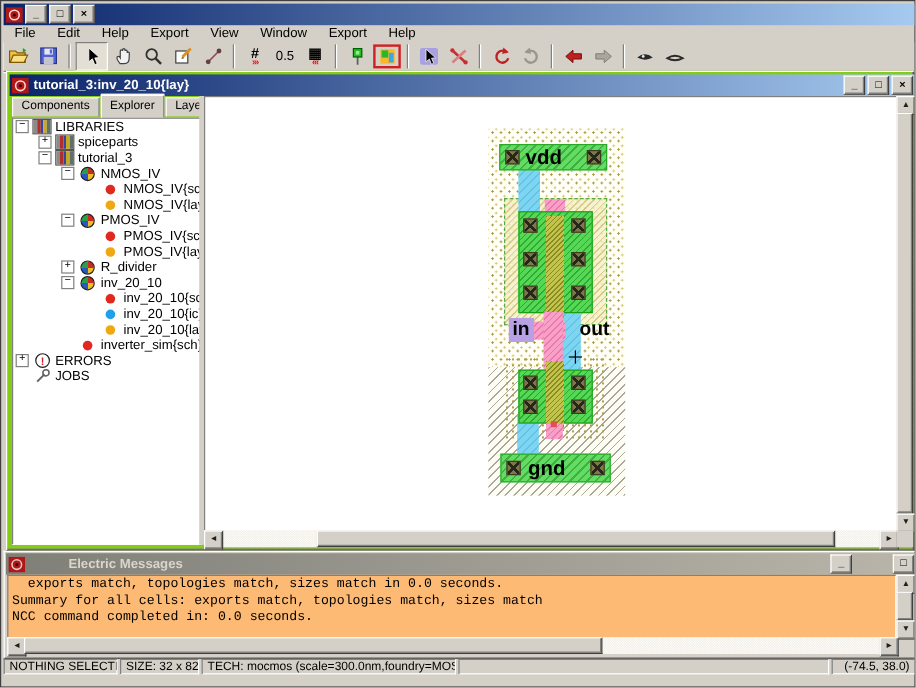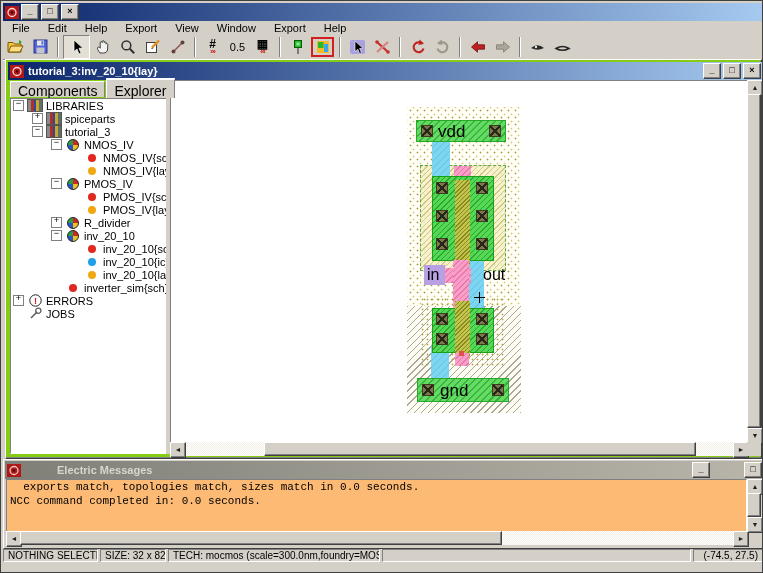--- a/index.html
+++ b/index.html
@@ -30,41 +30,41 @@
   .glyphstack{display:flex;flex-direction:column;align-items:center;line-height:1;}
   .glyphstack .g1{font-size:12px;font-weight:bold;}
   .glyphstack .g2{font-size:8px;color:#d02020;font-weight:bold;margin-top:-2px;letter-spacing:-1px;}
   .txtbtn{font-size:11px;}
   
   #edit-window{position:absolute;left:4px;top:58px;width:755px;height:398px;background:#84cc16;
     border:1px solid;border-color:#fff #404040 #404040 #fff;box-shadow:inset -1px -1px 0 #808080;}
   #edit-window .titlebar{left:2px;top:2px;width:751px;}
   .tabs{position:absolute;left:4px;top:21px;height:16px;display:flex;align-items:flex-end;}
   .tab{padding:1px 7px 2px 7px;border:1px solid;border-color:#fff #808080 #d4d0c8 #fff;
-    border-bottom:none;background:#d4d0c8;margin-right:1px;font-size:14px;height:12px;}
+    border-bottom:none;background:#d4d0c8;margin-right:1px;font-size:10px;height:12px;}
   .tab.active{padding-top:3px;height:13px;position:relative;top:1px;z-index:2;
     box-shadow:0 -1px 0 #fff;}
   #tree-panel{position:absolute;left:4px;top:38px;width:156px;height:354px;background:#fff;
     border:1px solid;border-color:#808080 #fff #fff #808080;overflow:hidden;}
   .trow{display:flex;align-items:center;height:13px;white-space:nowrap;}
   .exp{width:9px;height:9px;border:1px solid #808080;background:#fff;font-size:9px;line-height:7px;
     text-align:center;margin-right:3px;flex:none;font-family:"Liberation Mono",monospace;}
   .expspace{width:14px;flex:none;}
   .ticon{width:16px;height:12px;flex:none;margin-right:3px;display:flex;align-items:center;justify-content:center;}
   .dot{width:8px;height:8px;border-radius:50%;display:inline-block;}
   .dot.red{background:#e02820;}.dot.orange{background:#f0a810;}.dot.blue{background:#20a0e8;}
   .cellgroup{width:12px;height:12px;border-radius:50%;border:1px solid #202020;box-sizing:border-box;
     background:conic-gradient(#d02820 0 90deg,#f0c020 90deg 180deg,#2858c8 180deg 270deg,#28a048 270deg 360deg);}
   .libicon{width:15px;height:11px;display:inline-flex;border:1px solid #555;}
   .libicon i{flex:1;}
   .tlabel{font-size:11px;}
   #splitter{position:absolute;left:160px;top:20px;width:4px;height:374px;background:#d4d0c8;}
   
   #canvas{position:absolute;left:164px;top:20px;width:577px;height:362px;background:#fff;overflow:hidden;
-    border-left:1px solid #808080;border-top:1px solid #808080;}
+    border-left:1px solid #808080;border-top:1px solid #808080;font-weight:bold;}
   
   .sb{position:absolute;background:#f1efe5;
     background-image:linear-gradient(45deg,#fff 25%,transparent 25%,transparent 75%,#fff 75%),
       linear-gradient(45deg,#fff 25%,transparent 25%,transparent 75%,#fff 75%);
     background-size:2px 2px;background-position:0 0,1px 1px;}
   .sbbtn{position:absolute;width:14px;height:14px;background:#d4d0c8;border:1px solid;
     border-color:#fff #404040 #404040 #fff;box-shadow:inset -1px -1px 0 #808080;
     font-size:7px;text-align:center;line-height:13px;color:#202020;}
   .sbthumb{position:absolute;background:#d4d0c8;border:1px solid;
     border-color:#fff #404040 #404040 #fff;box-shadow:inset -1px -1px 0 #808080;}
@@ -511,35 +511,36 @@
             <circle cx="7" cy="6.5" r="4" fill="none" stroke="#e8c8c8" stroke-width="1.3"></circle>
             <circle cx="7" cy="6.5" r="1.3" fill="#400"></circle>
           </svg>
       </span>
       <span class="ttext">Electric Messages</span>
       <span class="wbtn">_</span>
       <span class="wbtn">□</span>
     </div>
     <div id="msg-body">
         <div class="msg-line">  exports match, topologies match, sizes match in 0.0 seconds.</div>
+        <div class="msg-line">Summary for all cells: exports match, topologies match, sizes match</div>
         <div class="msg-line">NCC command completed in: 0.0 seconds.</div>
       </div>
     <div class="sb" style="left:743px;top:19px;width:14px;height:52px;position:absolute;">
       <div class="sbbtn" style="left:0;top:0;">▲</div>
       <div class="sbthumb" style="left:0;top:14px;width:12px;height:22px;"></div>
       <div class="sbbtn" style="left:0;top:38px;">▼</div>
     </div>
     <div class="sb" style="left:2px;top:71px;width:741px;height:14px;position:absolute;">
       <div class="sbbtn" style="left:0;top:0;">◄</div>
       <div class="sbthumb" style="left:14px;top:0;width:480px;height:12px;"></div>
       <div class="sbbtn" style="left:727px;top:0;">►</div>
     </div>
   </div>
 
   <div id="statusbar">
     <div class="seg" style="width:95px;">NOTHING SELECTED</div>
     <div class="seg" style="width:66px;">SIZE: 32 x 82</div>
     <div class="seg" style="width:212px;">TECH: mocmos (scale=300.0nm,foundry=MOSIS)</div>
     <div class="seg" style="flex:1;"></div>
-    <div class="seg" style="width:70px;text-align:right;margin-right:1px;">(-74.5, 27.5)</div>
+    <div class="seg" style="width:70px;text-align:right;margin-right:1px;">(-74.5, 38.0)</div>
   </div>
 
 </div>
 
 </body></html>

